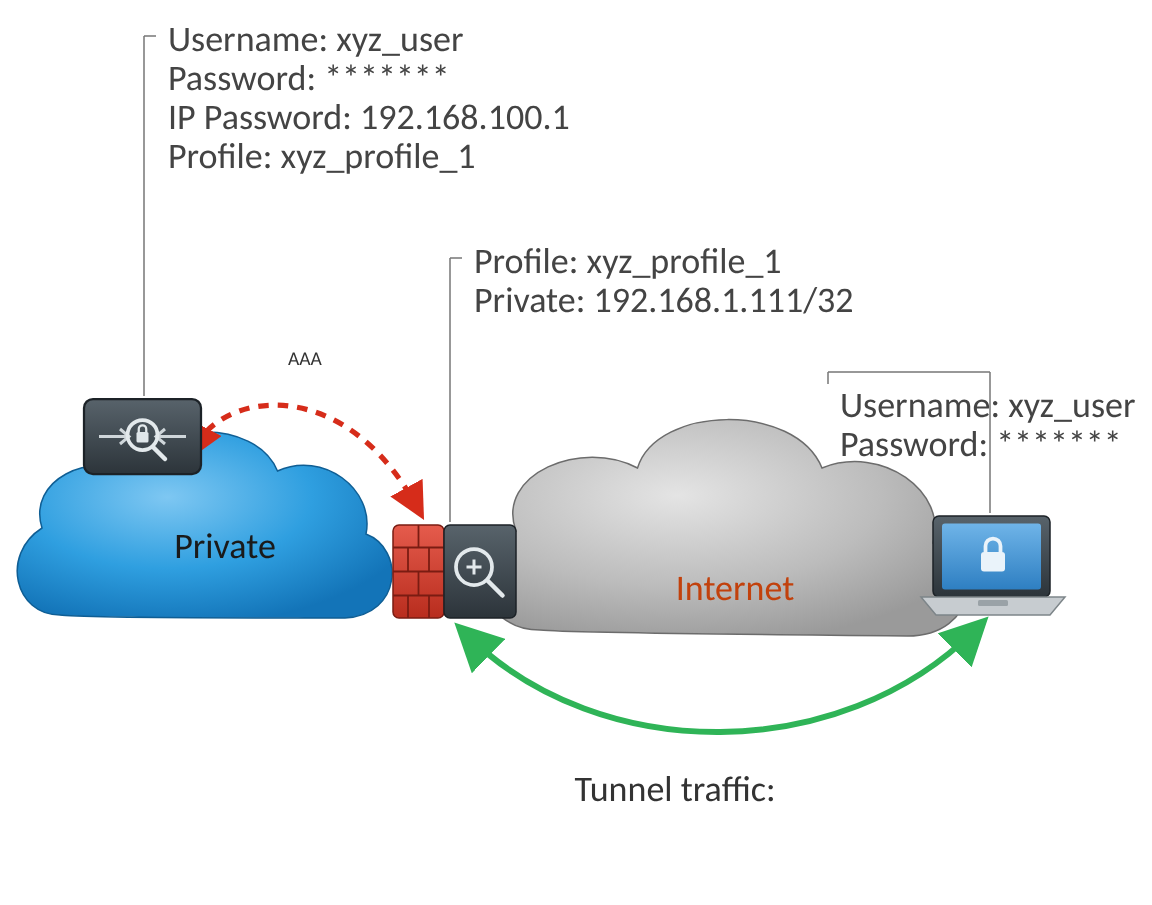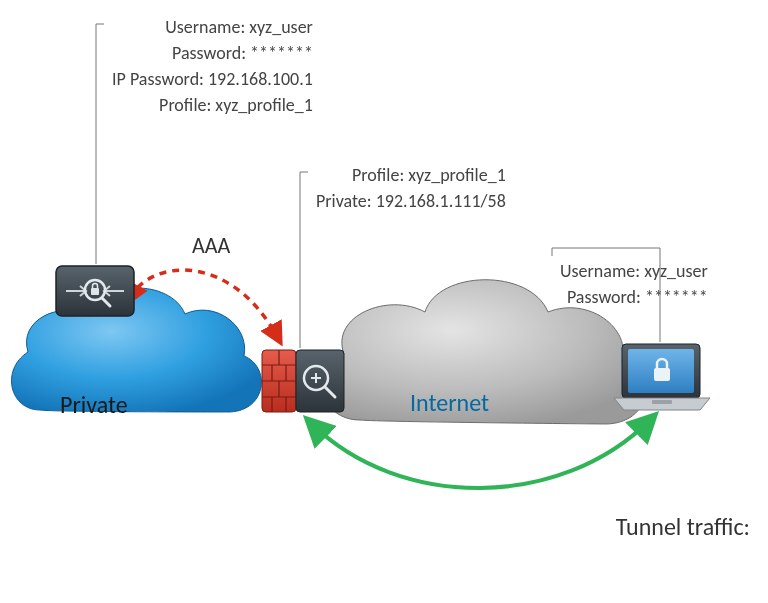--- a/index.html
+++ b/index.html
@@ -1,21 +1,21 @@
 <!DOCTYPE html>
 <html><head>
 <meta charset="utf-8">
 <style>
   html,body{margin:0;padding:0;width:768px;height:603px;background:#fff;font-family:Calibri,Arial,sans-serif;color:#333;}
   .stage{position:relative;width:768px;height:603px;}
-  .label-box{position:absolute;font-size:18px;line-height:26px;color:#444;text-align:right;}
+  .label-box{position:absolute;font-size:24px;line-height:26px;color:#444;}
   .label-box .line{white-space:nowrap;}
-  .cloud-label{position:absolute;font-size:24px;color:#1a1a1a;margin-top:40px;}
-  .tunnel-label{position:absolute;font-size:24px;text-align:right;font-weight:500;width:600px;}
-  .aaa{position:absolute;font-size:22px;color:#333;}
+  .cloud-label{position:absolute;font-size:24px;text-align:center;color:#1a1a1a;}
+  .tunnel-label{position:absolute;font-size:24px;text-align:center;font-weight:500;width:600px;}
+  .aaa{position:absolute;font-size:13px;color:#333;}
   .svg-layer{position:absolute;left:0;top:0;}
   .icon-glyph{fill:#dfe6ea;}
 </style>
 </head>
 <body>
 
 <div class="stage">
 
   <svg class="svg-layer" width="768" height="603">
     <defs>
@@ -127,32 +127,32 @@
 
   <div class="label-box" style="left:112px;top:14px;">
     <div class="line"><span>Username: </span><span>xyz_user</span></div>
     <div class="line"><span>Password: </span><span>*******</span></div>
     <div class="line"><span>IP Password: </span><span>192.168.100.1</span></div>
     <div class="line"><span>Profile: </span><span>xyz_profile_1</span></div>
   </div>
 
   <div class="label-box" style="left:316px;top:162px;">
     <div class="line"><span>Profile: </span><span>xyz_profile_1</span></div>
-    <div class="line"><span>Private: </span><span>192.168.1.111/58</span></div>
+    <div class="line"><span>Private: </span><span>192.168.1.111/32</span></div>
   </div>
 
   <div class="label-box" style="left:560px;top:258px;">
     <div class="line"><span>Username: </span><span>xyz_user</span></div>
     <div class="line"><span>Password: </span><span>*******</span></div>
   </div>
 
   <div class="cloud-label" style="left:60px;top:350px;width:180px;">
     <div>Private</div>
   </div>
-  <div class="cloud-label" style="left:410px;top:348px;width:160px;color:#0369a1;">
+  <div class="cloud-label" style="left:410px;top:378px;width:160px;color:#c2410c;">
     <div>Internet</div>
   </div>
 
   <div class="tunnel-label" style="left:150px;top:512px;">
     <div>Tunnel traffic:</div>
   </div>
 
 </div>
 
 </body></html>

